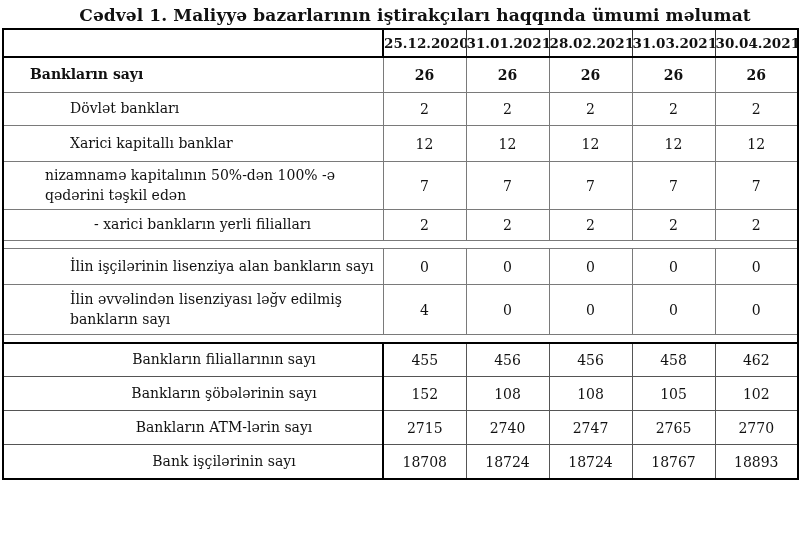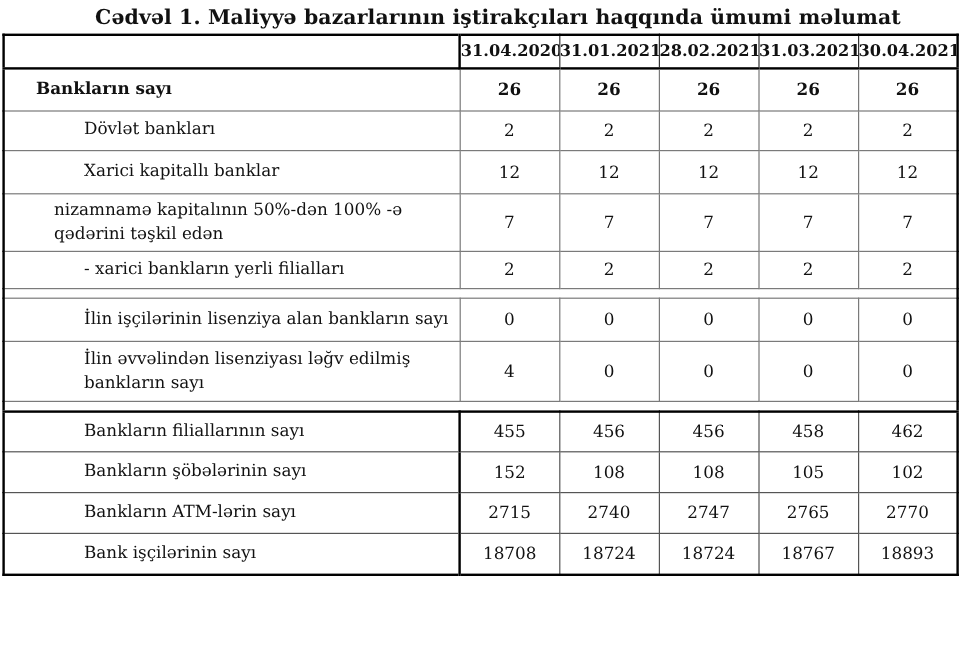--- a/index.html
+++ b/index.html
@@ -29,49 +29,49 @@
   tbody td {
     border:1px solid #7a7a7a;
     font-size:14px; padding:0;
   }
   td.label { text-align:left; padding-right:4px; line-height:1.4; }
   td.val   { text-align:center; }
   tr.bold-row td { font-weight:bold;margin-left:26px; }
   .indent-0 { padding-left:26px; }
   .indent-1 { padding-left:66px;margin-left:16px; }
   .indent-2 { padding-left:41px; }
-  .indent-d { padding-left:66px; }
+  .indent-d { padding-left:90px; }
   .nowrap   { white-space:nowrap; }
   tr.rh34 td{height:34px} tr.rh32 td{height:32px} tr.rh35 td{height:35px}
   tr.rh47 td{height:47px} tr.rh30 td{height:30px} tr.rh50 td{height:50px}
   tr.rh49 td{height:49px} tr.rh33 td{height:33px}
   tr.spacer td { height:7px; border-left:none; border-right:none; padding:0; }
   tr.spacer1 td { border-top:1px solid #7a7a7a; border-bottom:1px solid #7a7a7a; }
   tr.spacer2 td { border-top:1px solid #000; border-bottom:2px solid #000; }
   tr.bottom td.label { border-right:2px solid #000; }
-  tr.bottom td { border-color:#555; }
+  tr.bottom td { border-color:#555;text-align:center; }
 </style>
 </head>
 <body>
 
 <div class="title">Cədvəl 1. Maliyyə bazarlarının iştirakçıları haqqında ümumi məlumat</div>
 
 <table>
   <colgroup>
     <col class="c-label">
       <col class="c-data">
       <col class="c-data">
       <col class="c-data">
       <col class="c-data">
       <col class="c-data">
   </colgroup>
   <thead>
     <tr>
       <th class="corner"></th>
-      <th>31.04.2020</th>
+      <th>25.12.2020</th>
       <th>31.01.2021</th>
       <th>28.02.2021</th>
       <th>31.03.2021</th>
       <th>30.04.2021</th>
     </tr>
   </thead>
   <tbody>
     <tr class="bold-row rh34">
       <td class="label indent-0">Bankların sayı</td>
       <td class="val">26</td>

